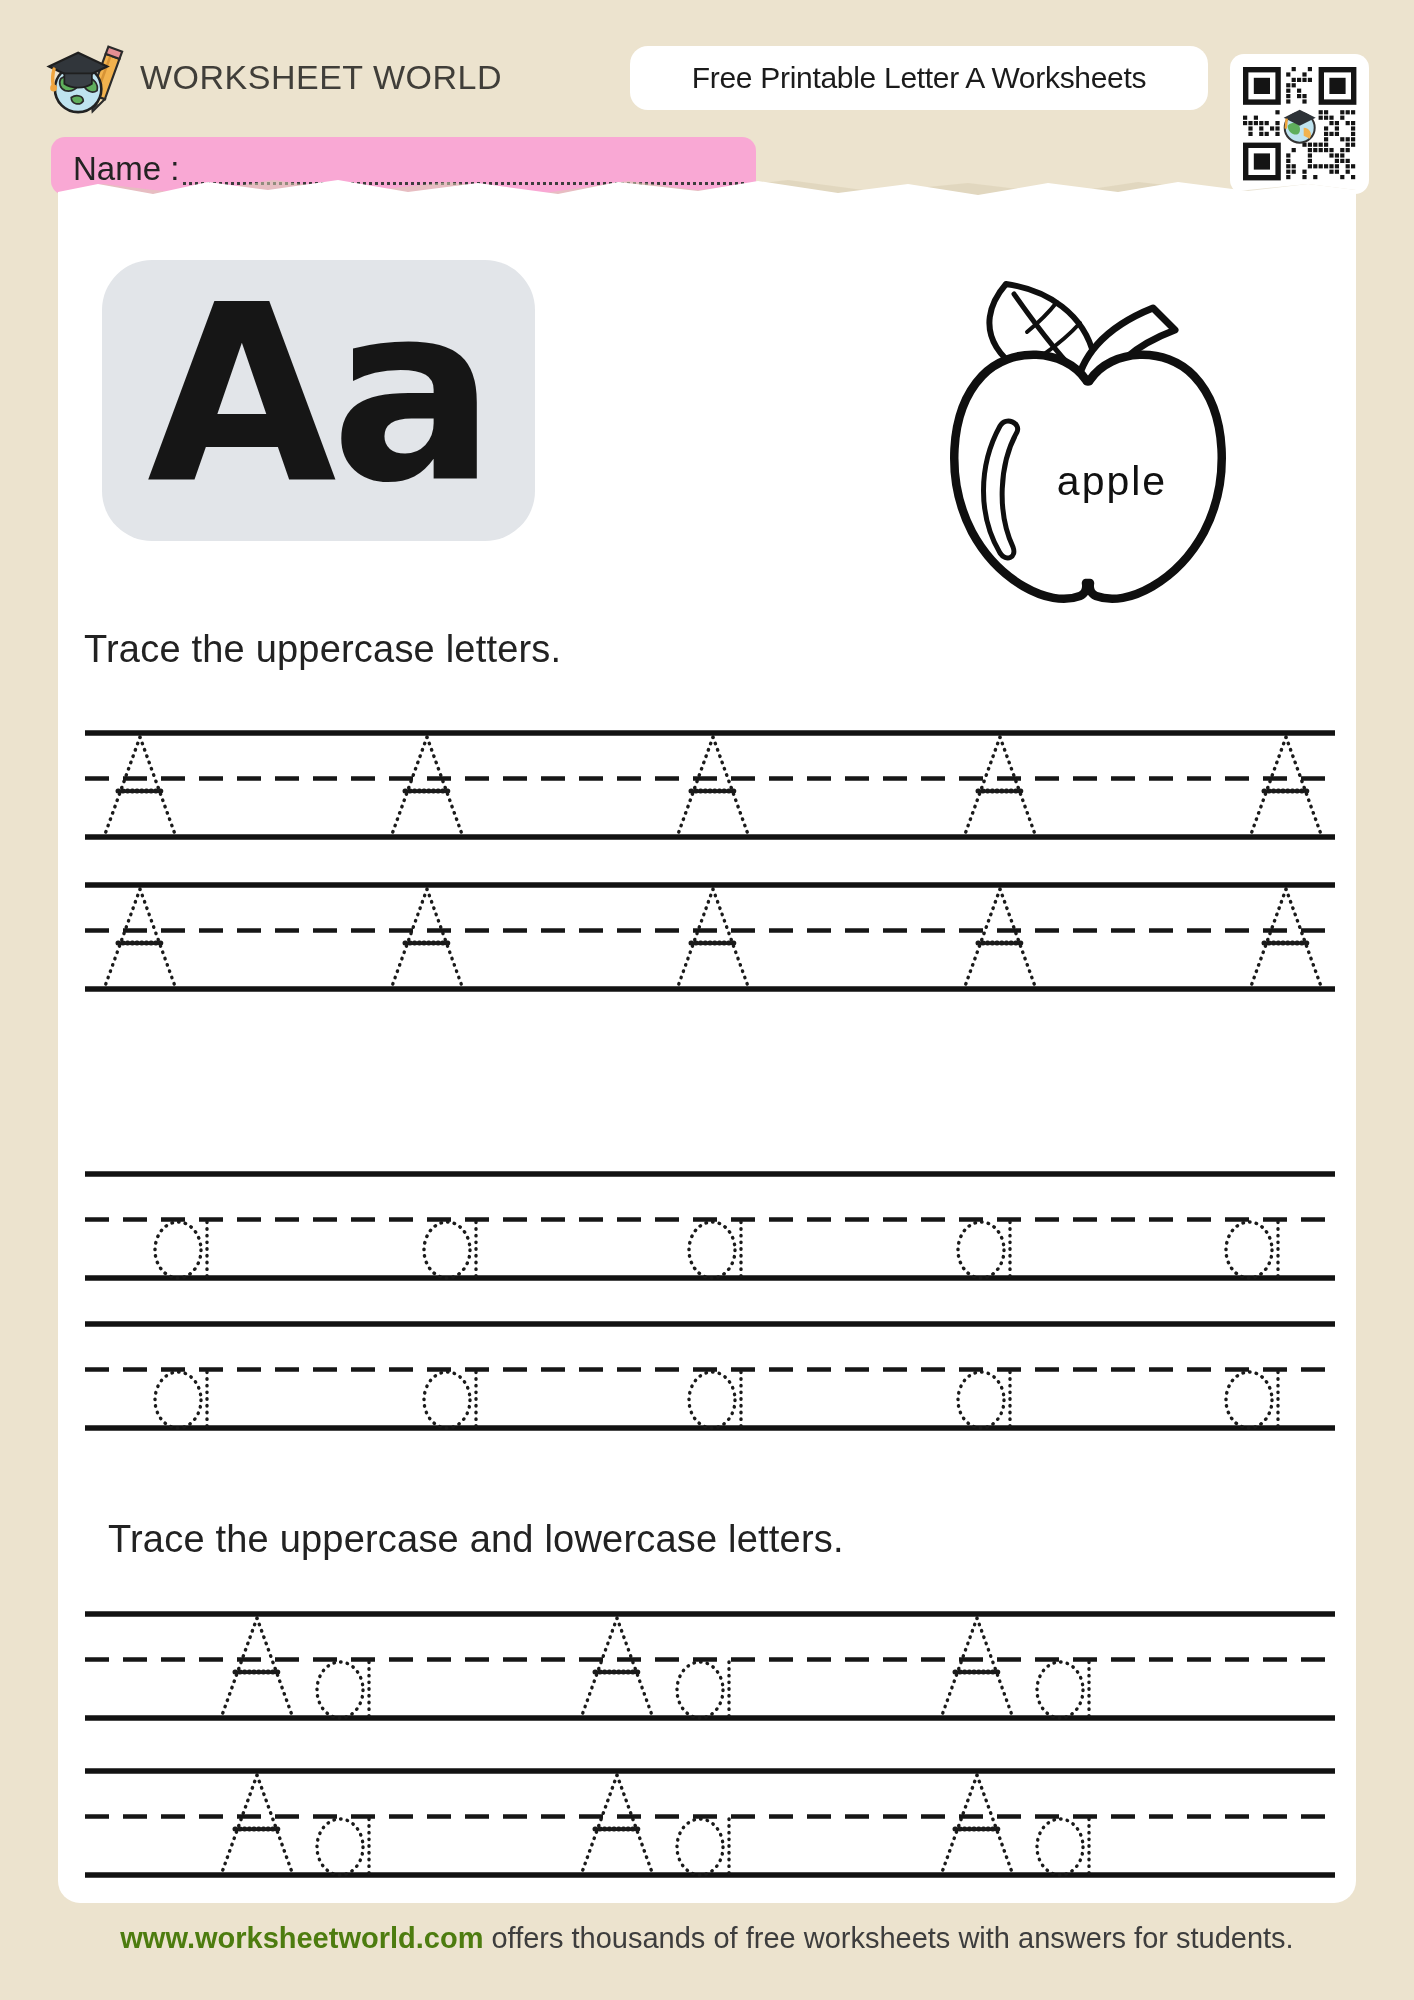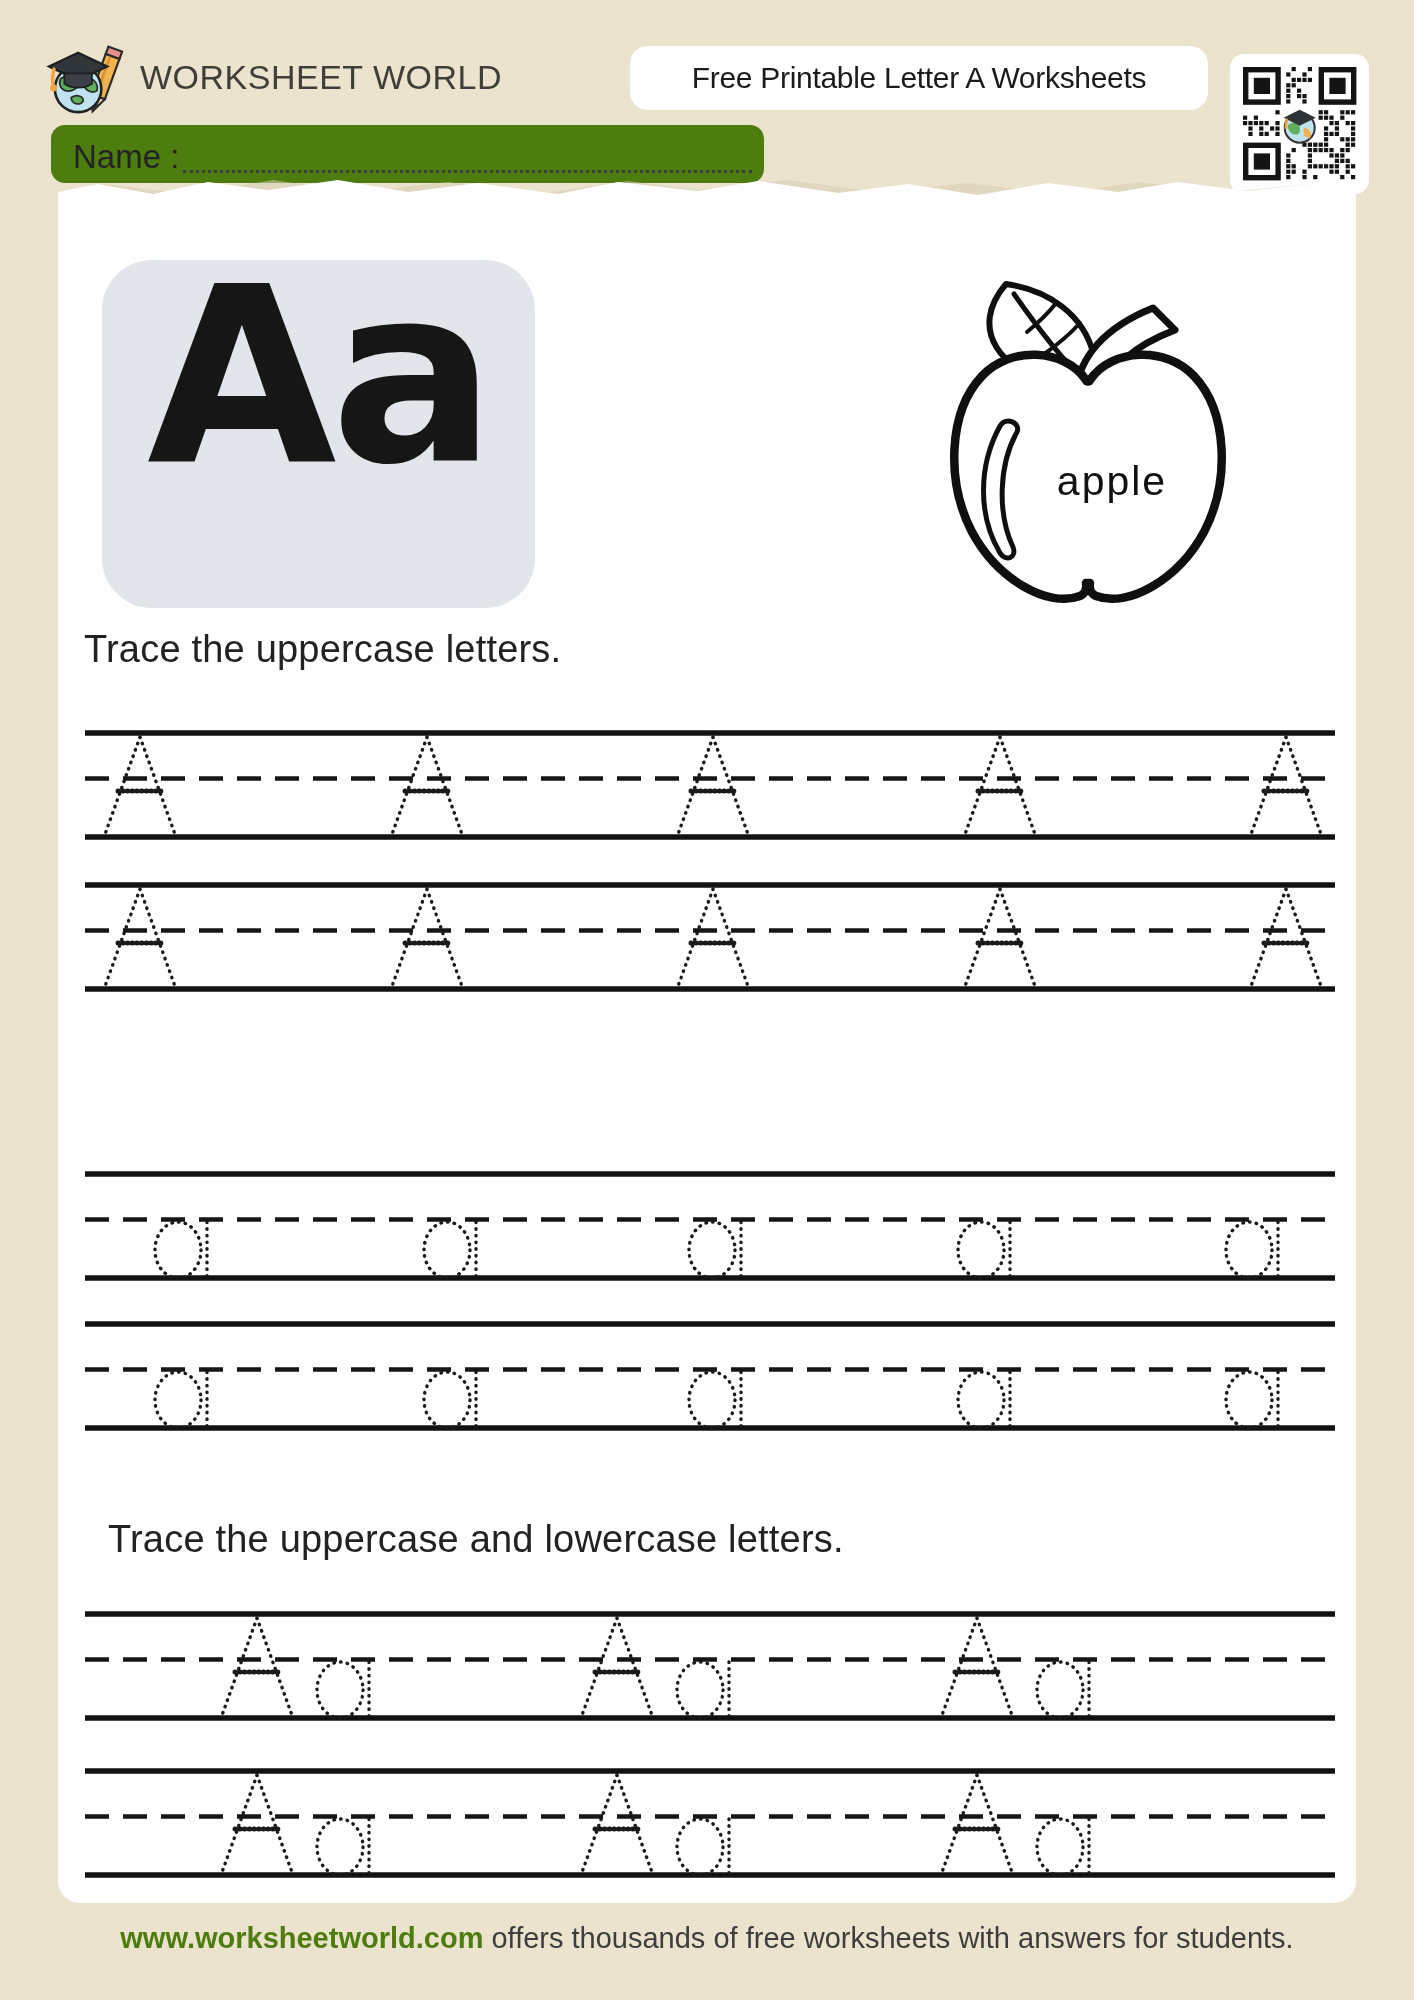--- a/index.html
+++ b/index.html
@@ -8,38 +8,38 @@
         font-family:"Liberation Sans","DejaVu Sans",sans-serif;color:#1d1d1f;}
   .abs{position:absolute;}
 
   
   .brand-text{left:140px;top:58px;font-size:34px;letter-spacing:.5px;color:#403e39;white-space:nowrap;}
   .brand-text .w1{font-weight:400;text-align:right;}
   .brand-text .w2{font-weight:400;}
   .title-pill{left:630px;top:46px;width:578px;height:64px;background:#ffffff;border-radius:18px;
               display:flex;align-items:center;justify-content:center;}
   .title-pill span{font-size:30px;font-weight:400;letter-spacing:-.3px;color:#1b1b1b;}
-  .field-box{top:125px;height:58px;background:#4d7c0f;border-radius:14px;padding-left:8px;}
+  .field-box{top:137px;height:58px;background:#f9a8d4;border-radius:14px;}
   .field-box .lbl{position:absolute;top:13px;font-size:33px;color:#232323;}
   .dotline{position:absolute;bottom:10px;border-bottom:3px dotted #3c3c3c;height:0;}
   .name-box{left:51px;width:705px;}
   .name-box .lbl{left:22px;}
   .name-box .dotline{left:132px;right:12px;}
   .class-box{left:785px;width:428px;}
   .class-box .lbl{left:26px;}
   .class-box .dotline{left:143px;right:22px;}
   .qr-box{left:1230px;top:54px;width:139px;height:140px;background:#ffffff;border-radius:14px;}
 
   
   .card{left:58px;top:200px;width:1298px;height:1703px;background:#ffffff;border-radius:0 0 22px 22px;}
   .torn{left:58px;top:172px;width:1298px;height:36px;}
 
   
-  .letter-box{left:102px;top:260px;width:433px;height:348px;background:#e2e5e9;border-radius:50px;
-              display:flex;justify-content:center;}
+  .letter-box{left:102px;top:260px;width:433px;height:281px;background:#e2e5e9;border-radius:50px;
+              display:flex;align-items:center;justify-content:center;}
   .letter-box span{font-family:"DejaVu Sans",sans-serif;font-size:245px;font-weight:700;color:#161616;
                    line-height:1;letter-spacing:-6px;transform:translateY(-6px);}
   .apple-svg{left:940px;top:276px;}
 
   
   .heading{font-size:38px;font-weight:500;color:#222222;letter-spacing:.2px;white-space:nowrap;}
   .h1{left:84px;top:628px;}
   .h2{left:92px;top:1078px;}
   .h3{left:92px;top:1518px;margin-left:16px;}
 

